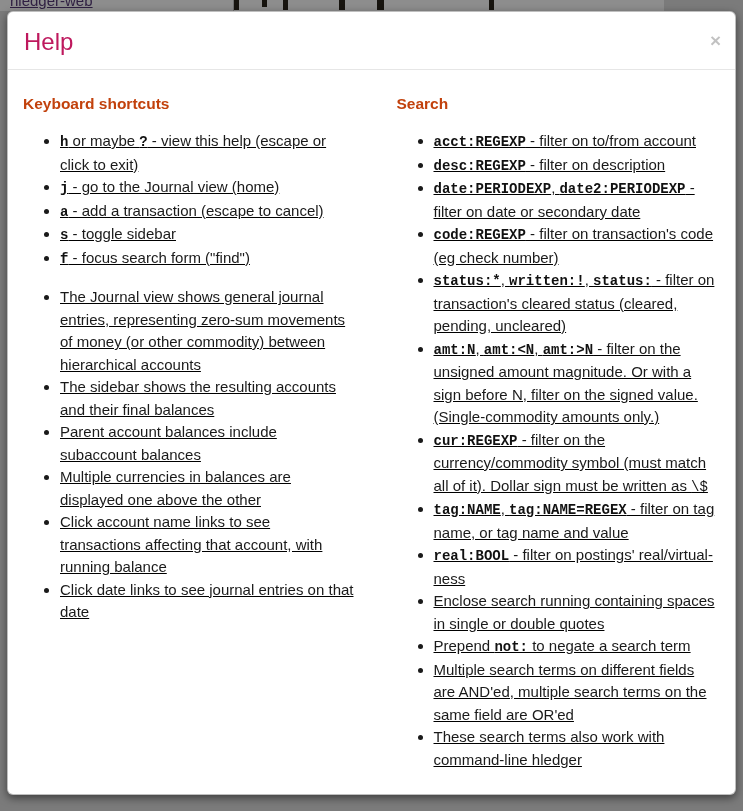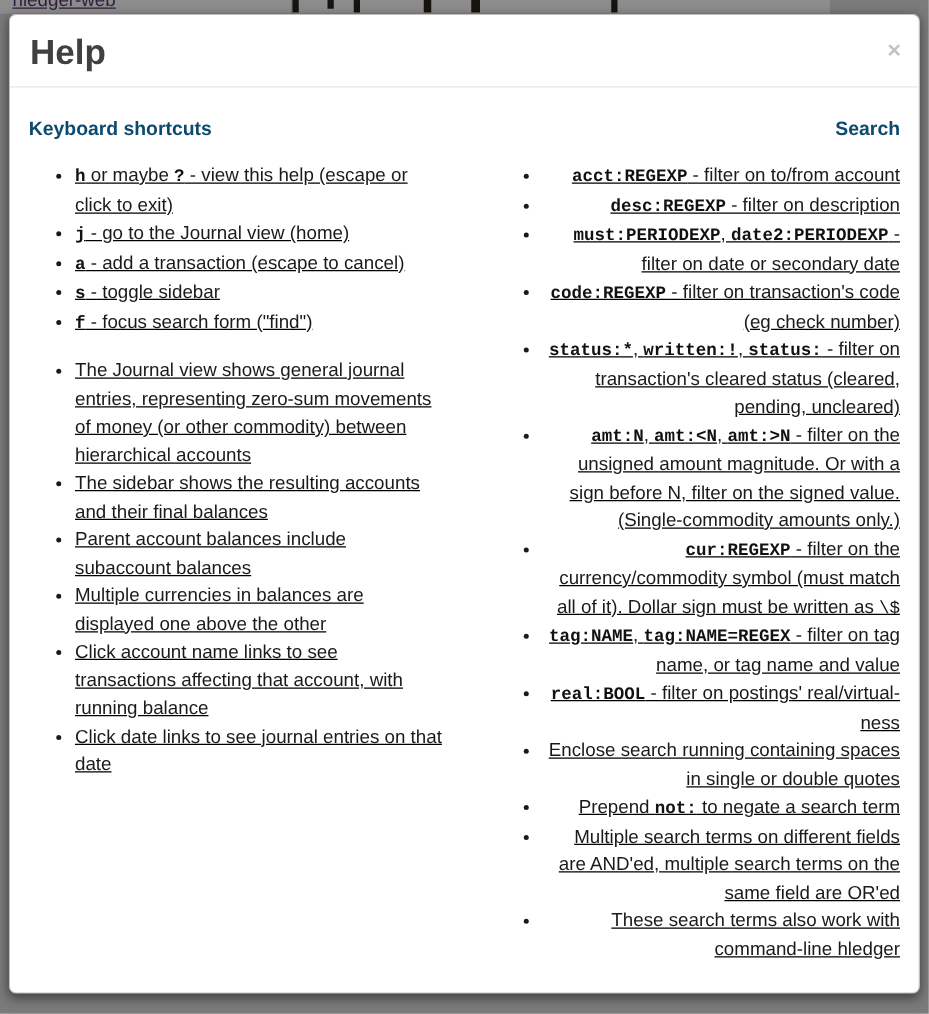--- a/index.html
+++ b/index.html
@@ -37,36 +37,36 @@
     border:1px solid rgba(0,0,0,.25);border-radius:6px;
     box-shadow:0 3px 9px rgba(0,0,0,.5);
     overflow:hidden;
   }
   .modal-header{
     position:relative;
     padding:15px 16px 13px 16px;
     border-bottom:1px solid #e6e6e6;
   }
   .modal-title{
-    margin:0;font-size:28px;font-weight:700;color:#404040;line-height:29px;
+    margin:0;font-size:24px;font-weight:400;color:#be185d;line-height:29px;
   }
   .close-btn{
     position:absolute;right:14px;top:19px;
     background:none;border:0;padding:0;
     font-size:19px;font-weight:700;line-height:1;color:#000;opacity:.24;
     cursor:pointer;font-family:"Liberation Sans",sans-serif;
   }
   .modal-body{
     display:grid;grid-template-columns:1fr 1fr;column-gap:14px;
     padding:0 15px 20px 15px;
   }
   .col-left{padding-right:10px;}
-  .col-right{padding-left:18px;text-align:right;}
+  .col-right{padding-left:18px;}
   .section-heading{
-    font-size:15.5px;font-weight:700;color:#0c4a6e;
+    font-size:15.5px;font-weight:700;color:#c2410c;
     margin:24px 0 0 0;line-height:20px;
   }
   ul.help-list{
     margin:16px 0 10px 0;
     padding:0 0 0 37px;
     list-style:disc outside;
     text-decoration:underline;
   }
   ul.help-list li{
     font-size:15px;line-height:22.5px;color:#1a1a1a;
@@ -116,21 +116,21 @@
           <li>Multiple currencies in balances are displayed one above the other</li>
           <li>Click account name links to see transactions affecting that account, with running balance</li>
           <li>Click date links to see journal entries on that date</li>
         </ul>
       </div>
     <div class="col-right">
         <h3 class="section-heading">Search</h3>
         <ul class="help-list">
           <li><code>acct:REGEXP</code> - filter on to/from account</li>
           <li><code>desc:REGEXP</code> - filter on description</li>
-          <li><code>must:PERIODEXP</code>, <code>date2:PERIODEXP</code> - filter on date or secondary date</li>
+          <li><code>date:PERIODEXP</code>, <code>date2:PERIODEXP</code> - filter on date or secondary date</li>
           <li><code>code:REGEXP</code> - filter on transaction's code (eg check number)</li>
           <li><code>status:*</code>, <code>written:!</code>, <code>status:</code> - filter on transaction's cleared status (cleared, pending, uncleared)</li>
           <li><code>amt:N</code>, <code>amt:&lt;N</code>, <code>amt:&gt;N</code> - filter on the unsigned amount magnitude. Or with a sign before N, filter on the signed value. (Single-commodity amounts only.)</li>
           <li><code>cur:REGEXP</code> - filter on the currency/commodity symbol (must match all of it). Dollar sign must be written as <code class="plain">\$</code></li>
           <li><code>tag:NAME</code>, <code>tag:NAME=REGEX</code> - filter on tag name, or tag name and value</li>
           <li><code>real:BOOL</code> - filter on postings' real/virtual-ness</li>
           <li>Enclose search running containing spaces in single or double quotes</li>
           <li>Prepend <code>not:</code> to negate a search term</li>
           <li>Multiple search terms on different fields are AND'ed, multiple search terms on the same field are OR'ed</li>
           <li>These search terms also work with command-line hledger</li>

